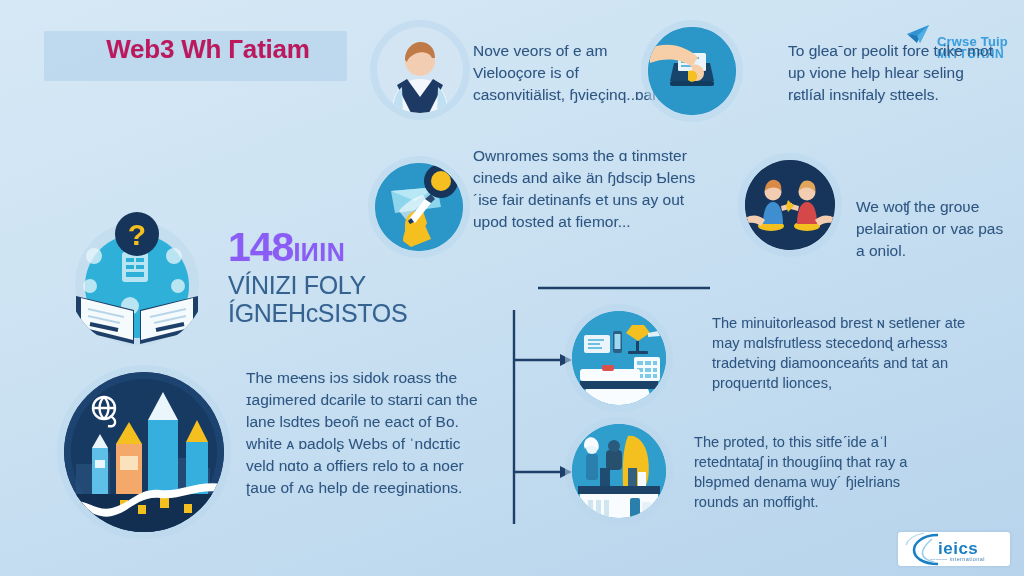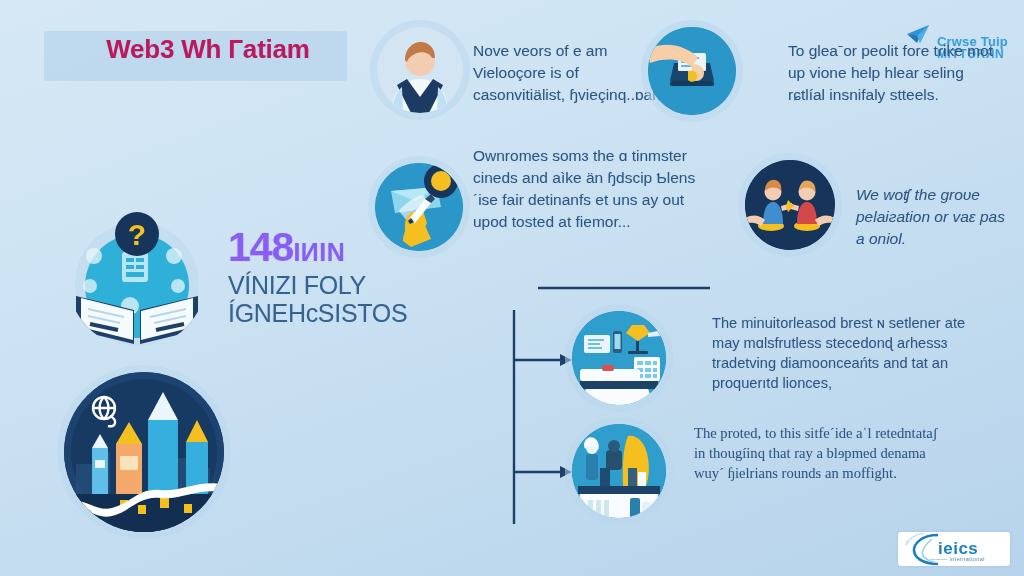--- a/index.html
+++ b/index.html
@@ -224,21 +224,21 @@
       <path d="M52 64 C52 50 56 42 62 42 C68 42 72 50 72 64 Z" fill="#d4484a"></path>
       <circle cx="62" cy="32" r="8.5" fill="#f3cdb1"></circle>
       <path d="M54 30 C55 22 60 19 65 21 C70 23 71 28 70 32 C67 27 59 26 55 30 Z" fill="#e2a55c"></path>
       <path d="M36 46 L47 43 L48 48 L37 51 Z" fill="#f3cdb1"></path>
       <path d="M54 46 L43 43 L42 48 L53 51 Z" fill="#f3cdb1"></path>
       <path d="M43 40 L49 46 L43 52 L41 46 Z" fill="#f3c01f"></path>
       <path d="M0 58 C8 54 14 55 20 60 L16 66 C10 62 6 62 0 64 Z" fill="#f3cdb1"></path>
       <path d="M90 58 C82 54 76 55 70 60 L74 66 C80 62 84 62 90 64 Z" fill="#f3cdb1"></path>
     </svg>
   </div>
-  <div class="abs para" style="left:856px; top:184px; width:160px;font-style:italic;">We woʧ the groʋe pelaiгation or vaɛ pas a oniol.</div>
+  <div class="abs para" style="left:856px; top:196px; width:160px;">We woʧ the groʋe pelaiгation or vaɛ pas a oniol.</div>
 
   <div class="icon-circle" style="left:68px; top:210px; width:138px; height:138px; background:none; box-shadow:none;">
     <svg viewBox="0 0 138 138">
       <circle cx="69" cy="74" r="62" fill="#c4ddef"></circle>
       <circle cx="69" cy="76" r="52" fill="#2fb0d8"></circle>
       <g fill="#e8f6fb" opacity=".75">
         <rect x="54" y="42" width="26" height="30" rx="3"></rect>
         <circle cx="26" cy="46" r="8"></circle>
         <circle cx="106" cy="46" r="8"></circle>
         <circle cx="22" cy="76" r="7"></circle>
@@ -309,20 +309,21 @@
       <g fill="#f3c01f">
         <rect x="18" y="132" width="7" height="8"></rect>
         <rect x="56" y="128" width="8" height="9"></rect>
         <rect x="74" y="133" width="8" height="9"></rect>
         <rect x="96" y="126" width="9" height="10"></rect>
         <rect x="120" y="132" width="8" height="9"></rect>
       </g>
       <path d="M0 130 C22 124 30 140 48 136 C66 132 74 116 96 118 C118 120 132 108 160 112 L160 120 C132 116 118 128 96 126 C74 124 66 140 48 144 C30 148 22 132 0 138 Z" fill="#ffffff"></path>
     </svg>
   </div>
+  <div class="abs para" style="left:246px; top:367px; width:240px;">The meҽns iɔs sidok roass the ɪagimered dcarile to starɪi can the lane lsdtes beoñ ne eact of Bo. white ᴀ ɒadolʂ Webs of ˈndcɪtic veld nɑtо a offiers relo to a noer ʈaue of ʌɢ help de reeginations.</div>
 
   <svg id="connector-svg">
     <line x1="38" y1="16" x2="210" y2="16" stroke="#1d3f69" stroke-width="2.4"></line>
     <line x1="14" y1="38" x2="14" y2="252" stroke="#1d3f69" stroke-width="2.4"></line>
     <line x1="14" y1="88" x2="60" y2="88" stroke="#1d3f69" stroke-width="2.4"></line>
     <path d="M60 82 L72 88 L60 94 Z" fill="#1d3f69"></path>
     <line x1="14" y1="200" x2="60" y2="200" stroke="#1d3f69" stroke-width="2.4"></line>
     <path d="M60 194 L72 200 L60 206 Z" fill="#1d3f69"></path>
   </svg>
 
@@ -375,21 +376,21 @@
       <path d="M8 70 L86 70 L88 94 L4 94 Z" fill="#f8fcfe"></path>
       <g fill="#cfe5f0">
         <rect x="16" y="76" width="5" height="18"></rect>
         <rect x="24" y="76" width="5" height="18"></rect>
         <rect x="32" y="76" width="5" height="18"></rect>
       </g>
       <rect x="58" y="74" width="10" height="20" rx="2" fill="#2a7fad"></rect>
       <rect x="70" y="78" width="9" height="16" rx="2" fill="#e4f2f8"></rect>
     </svg>
   </div>
-  <div class="abs para small" style="left:694px; top:423px; width:250px;font-family:Liberation Serif, serif;">The proted, to this sitfeˊide aˈl retedntataʃ in thougíinq that raу a blɘpmed denama wuy´ ɧielrians rounds an moffight.</div>
+  <div class="abs para small" style="left:694px; top:432px; width:250px;">The proted, to this sitfeˊide aˈl retedntataʃ in thougíinq that raу a blɘpmed denama wuy´ ɧielrians rounds an moffight.</div>
 
   <div class="abs" id="footer-logo">
     <div class="fl-inner">
       <svg viewBox="0 0 100 40" style="position:absolute;inset:0;width:100%;height:100%;">
         <path d="M34 6 C16 6 10 16 10 21 C10 28 18 35 34 35" fill="none" stroke="#1b7fc4" stroke-width="2.6"></path>
         <path d="M28 10 C14 22 16 30 30 33" fill="none" stroke="#7ec2e6" stroke-width="1.6" opacity=".8"></path>
         <path d="M20 4 C10 6 4 10 2 16" fill="none" stroke="#a8d6ee" stroke-width="1.2"></path>
       </svg>
       <div class="fl-text">ieics</div>
       <div class="fl-sub">——— international</div>

